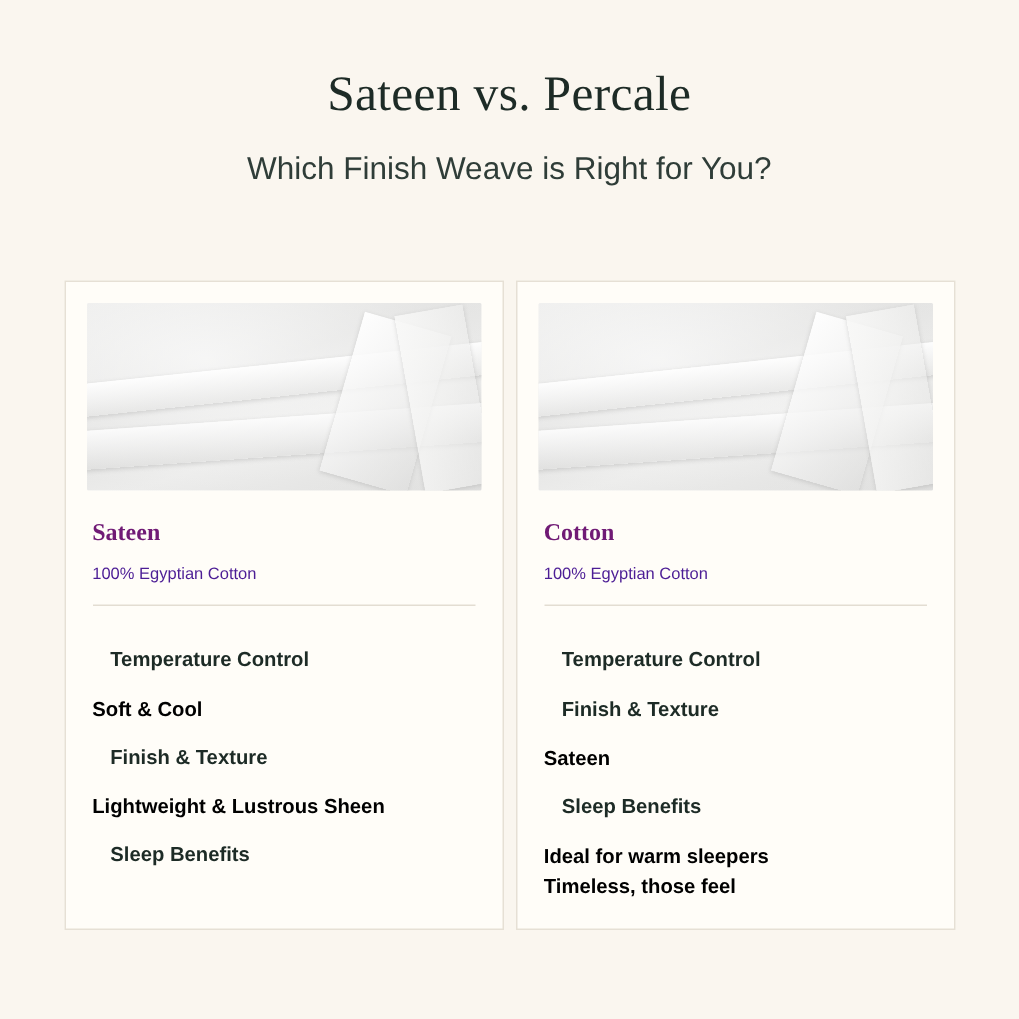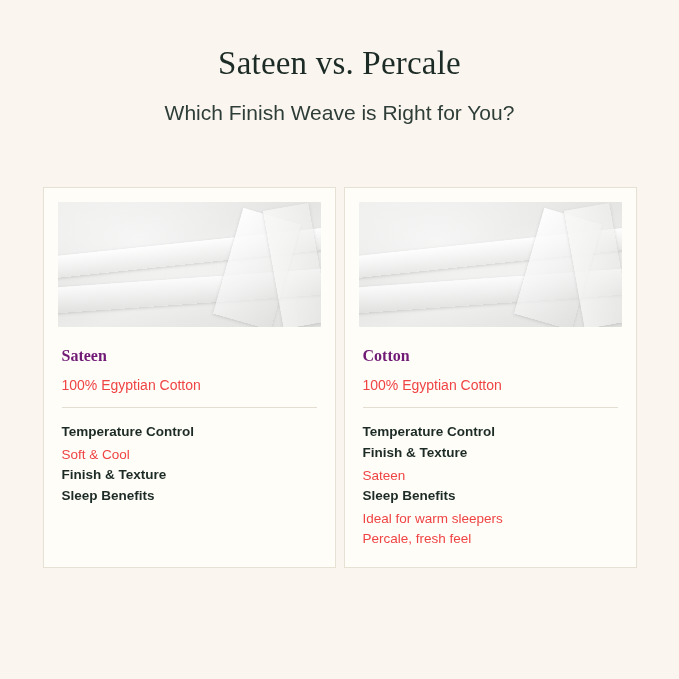--- a/index.html
+++ b/index.html
@@ -113,46 +113,46 @@
   }
   .card-title {
     font-family: "Liberation Serif", serif;
     font-size: 16px;
     font-weight: 700;
     color: #701a75;
     margin: 20px 0 0 0;
     padding-left: 4px;
   }
   .card-sub {
-    font-size: 14px;
-    color: #ef4444;
+    font-size: 11px;
+    color: #4c1d95;
     margin: 12px 0 0 0;
     padding-left: 4px;
   }
   .divider {
     border: 0;
     border-top: 1px solid #e3ddd2;
     margin: 14px 4px 0 4px;
     width: calc(100% - 8px);
   }
   .specs {
     margin-top: 14px;
     padding-left: 4px;
   }
   .spec-label {
     font-size: 13.5px;
     font-weight: bold;
     color: #1d2b26;
-    margin: 0;
+    margin: 12px;
     line-height: 1.55;
   }
   .spec-value {
     font-size: 13.5px;
-    font-weight: 400;
-    color: #ef4444;
+    font-weight: 700;
+    color: #000000;
     margin: 2px 0 12px 0;
     line-height: 1.5;
   }
   .spec-value:last-child {
     margin-bottom: 0;
   }
   .spec-group:last-child .spec-value {
     margin-bottom: 0;
   }
 </style>
@@ -179,20 +179,21 @@
       <h2 class="card-title">Sateen</h2>
       <p class="card-sub">100% Egyptian Cotton</p>
       <hr class="divider">
       <div class="specs">
         <div class="spec-group">
           <p class="spec-label">Temperature Control</p>
           <p class="spec-value">Soft &amp; Cool</p>
         </div>
         <div class="spec-group">
           <p class="spec-label">Finish &amp; Texture</p>
+          <p class="spec-value">Lightweight &amp; Lustrous Sheen</p>
         </div>
         <div class="spec-group">
           <p class="spec-label">Sleep Benefits</p>
         </div>
       </div>
     </div>
 
     <div class="card">
       <div class="photo">
         <div class="shade"></div>
@@ -208,19 +209,19 @@
         <div class="spec-group">
           <p class="spec-label">Temperature Control</p>
         </div>
         <div class="spec-group">
           <p class="spec-label">Finish &amp; Texture</p>
           <p class="spec-value">Sateen</p>
         </div>
         <div class="spec-group">
           <p class="spec-label">Sleep Benefits</p>
           <p class="spec-value" style="white-space: pre-line;">Ideal for warm sleepers
-Percale, fresh feel</p>
+Timeless, those feel</p>
         </div>
       </div>
     </div>
 
   </div>
 </div>
 
 </body></html>

